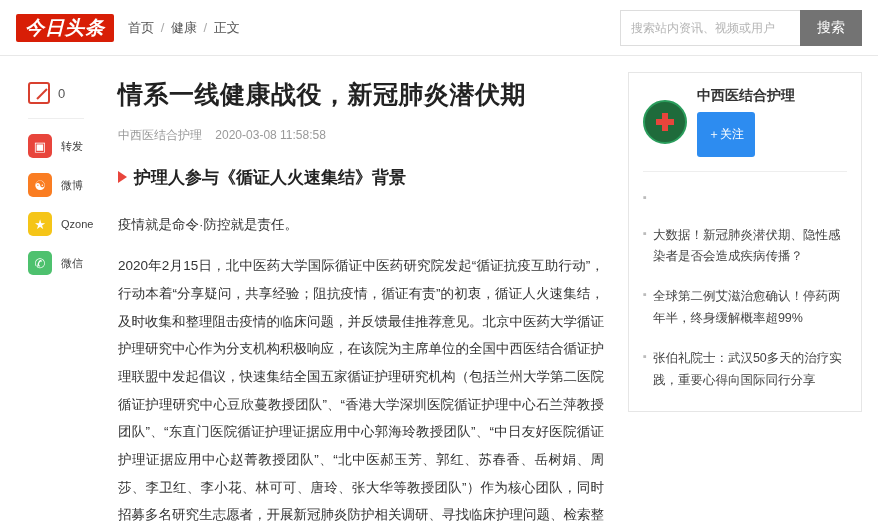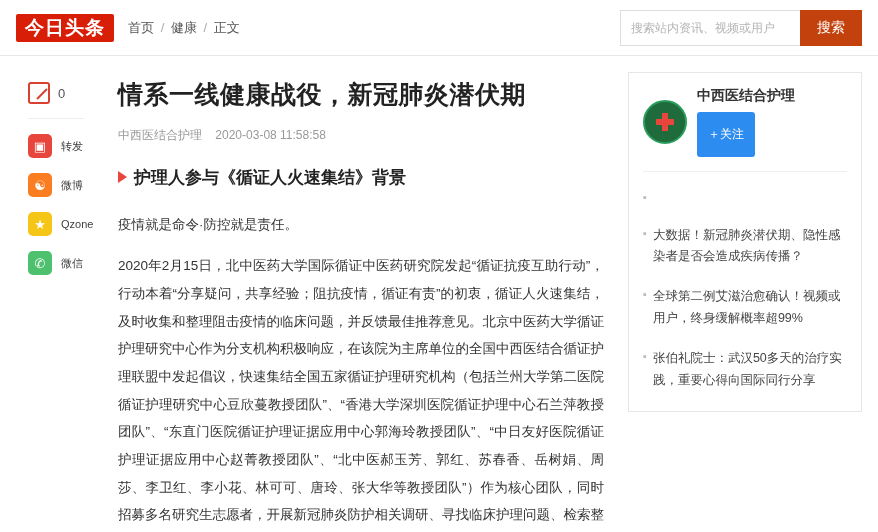--- a/index.html
+++ b/index.html
@@ -25,20 +25,21 @@
   .logo {
     background: #d81e06;
     color: #fff;
     font-size: 19px;
     font-weight: bold;
     padding: 4px 9px 5px 9px;
     letter-spacing: 1px;
     line-height: 1;
     border-radius: 2px;
     font-family: "DejaVu Sans", sans-serif;
+    font-style: italic;
   }
   .breadcrumb {
     margin-left: 14px;
     font-size: 13px;
     color: #666;
     white-space: nowrap;
   }
   .breadcrumb .crumb { color: #555; }
   .breadcrumb .sep { color: #aaa; margin: 0 3px; }
 
@@ -58,21 +59,21 @@
     padding: 0 10px;
     font-size: 12px;
     color: #333;
     background: #fff;
     font-family: "Liberation Sans", sans-serif;
   }
   .search-input::placeholder { color: #b5b5b5; }
   .search-btn {
     width: 62px;
     height: 36px;
-    background: #c2410c;
+    background: #737373;
     border: none;
     color: #fff;
     font-size: 14px;
     cursor: pointer;
     font-family: "Liberation Sans", sans-serif;
   }
 
   
   .body {
     display: flex;
@@ -323,21 +324,21 @@
         <div class="news-list">
           <div class="news-item">
             <span class="dot">▪</span>
           </div>
           <div class="news-item">
             <span class="dot">▪</span>
             <span class="txt">大数据！新冠肺炎潜伏期、隐性感染者是否会造成疾病传播？</span>
           </div>
           <div class="news-item">
             <span class="dot">▪</span>
-            <span class="txt">全球第二例艾滋治愈确认！视频或用户，终身缓解概率超99%</span>
+            <span class="txt">全球第二例艾滋治愈确认！停药两年半，终身缓解概率超99%</span>
           </div>
           <div class="news-item">
             <span class="dot">▪</span>
             <span class="txt">张伯礼院士：武汉50多天的治疗实践，重要心得向国际同行分享</span>
           </div>
         </div>
       </div>
     </div>
 
   </div>

